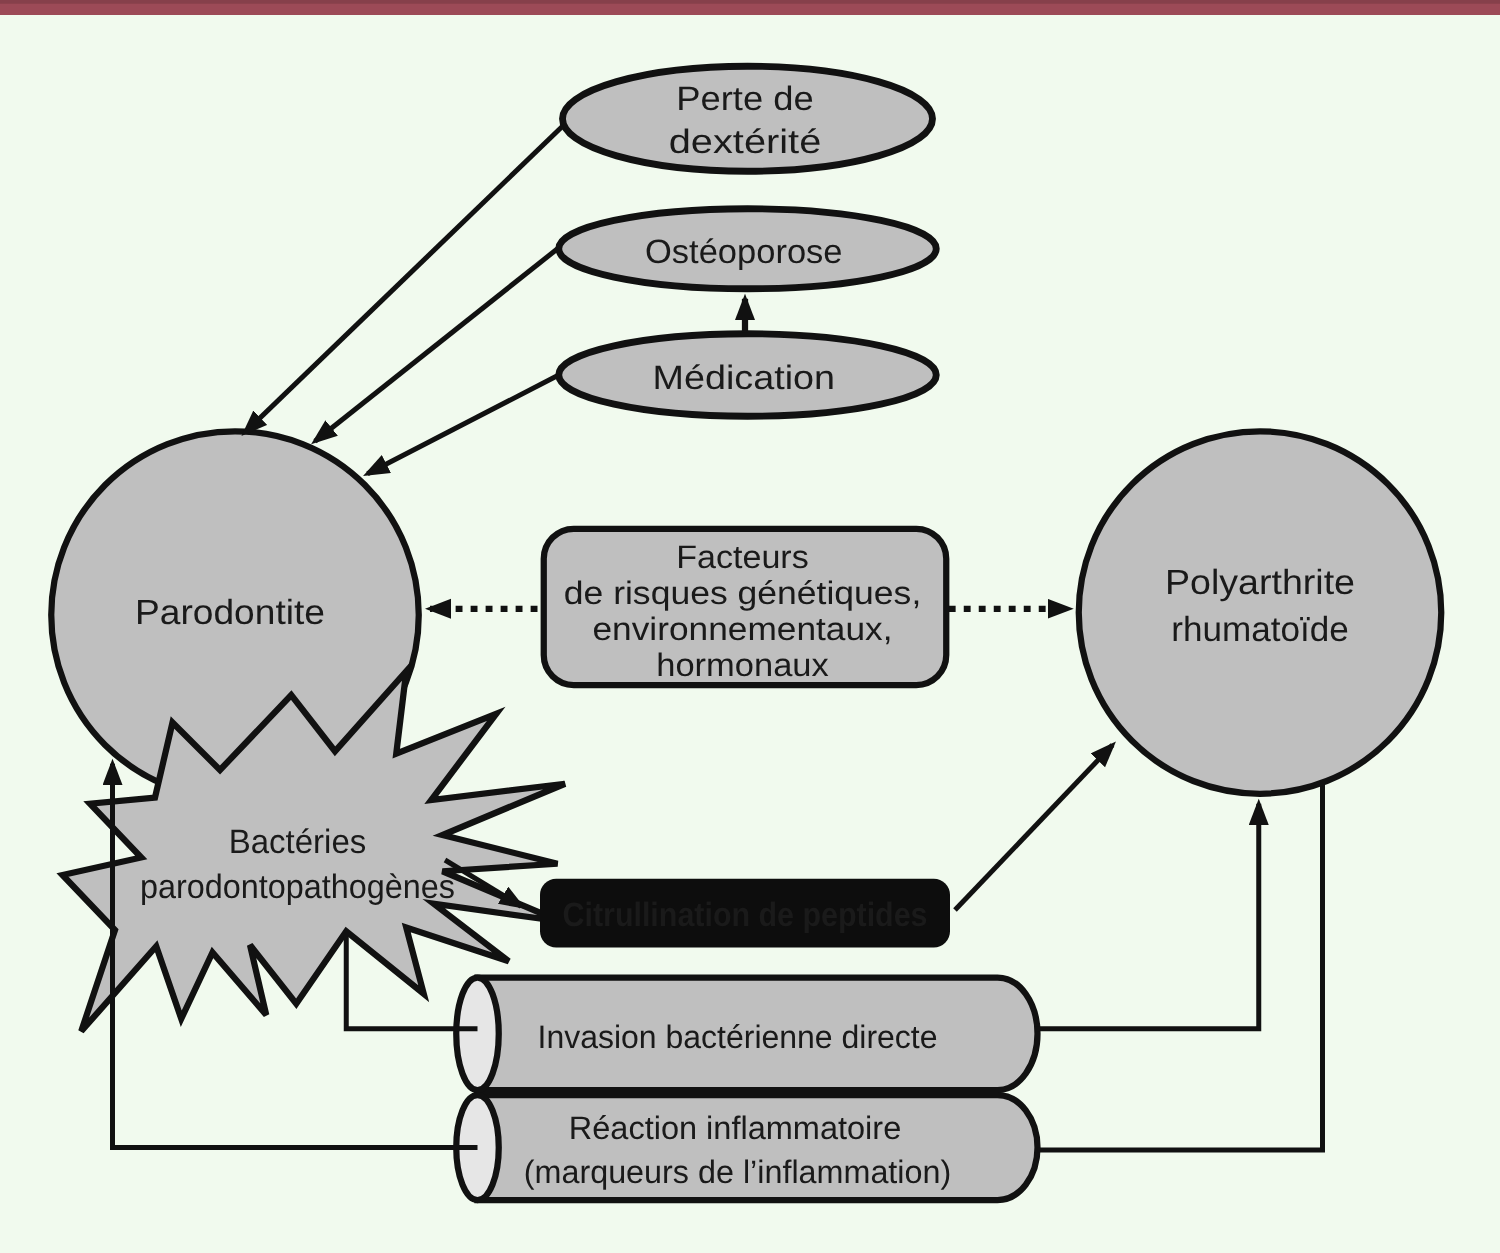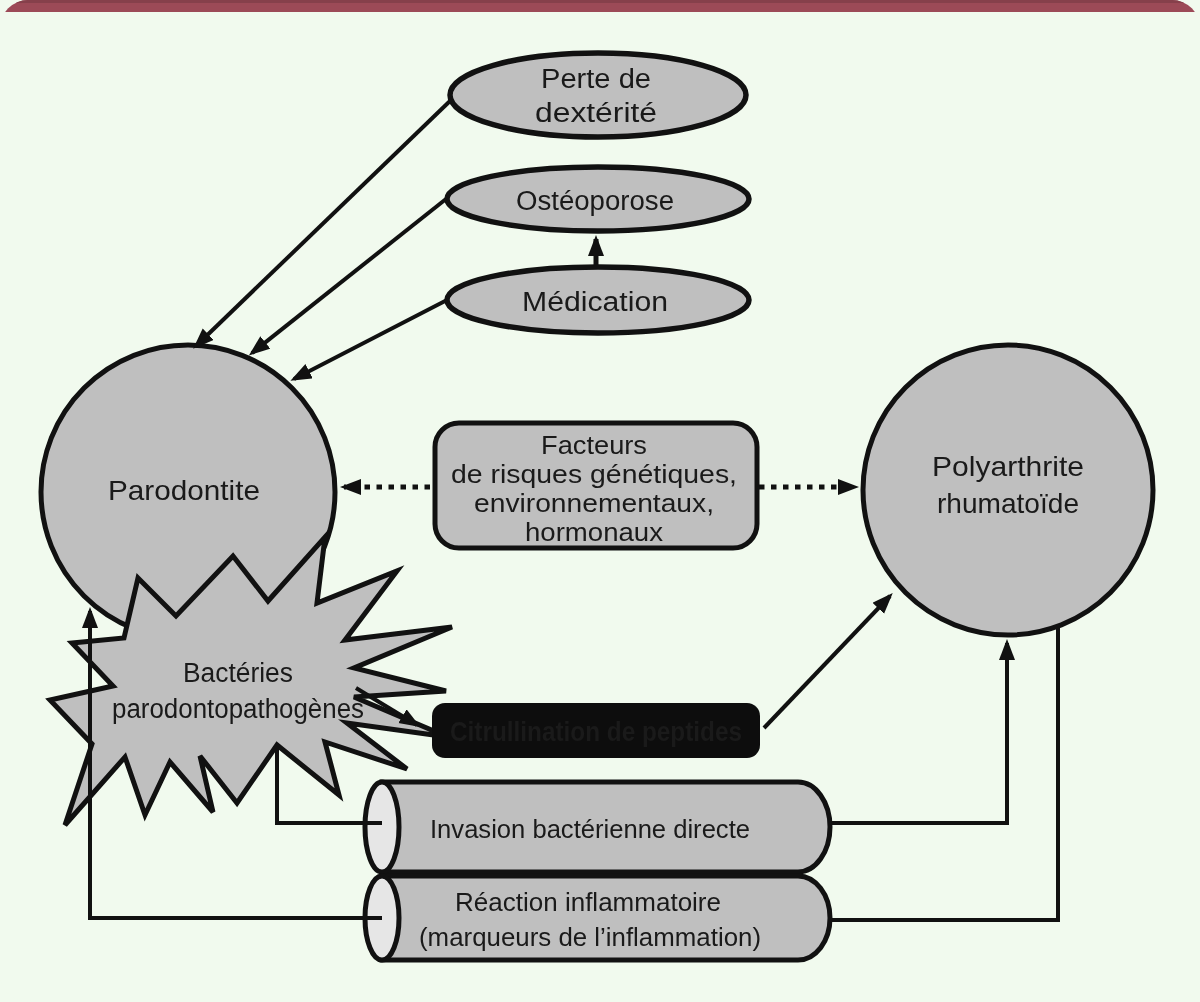--- a/index.html
+++ b/index.html
@@ -1,16 +1,16 @@
 <!DOCTYPE html>
 <html><head>
 <meta charset="utf-8">
 <style>
   html,body{margin:0;padding:0;background:#f1faee;}
-  .stage{width:1200px;height:1002px;position:relative;overflow:hidden;border-radius:28px;}
+  .stage{width:1200px;height:1002px;position:relative;overflow:hidden;}
   svg{display:block;}
   text{font-family:"Liberation Sans",sans-serif;fill:#1a1a1a;}
   .ln{stroke:#111111;stroke-width:4;fill:none;}
   .ln5{stroke:#111111;stroke-width:5;fill:none;}
   .dotted{stroke:#111111;stroke-width:5;fill:none;stroke-dasharray:5.5 6.5;}
   .shape{stroke:#111111;stroke-width:5;}
   .shape55{stroke:#111111;stroke-width:5.5;}
 </style>
 </head>
 <body>

